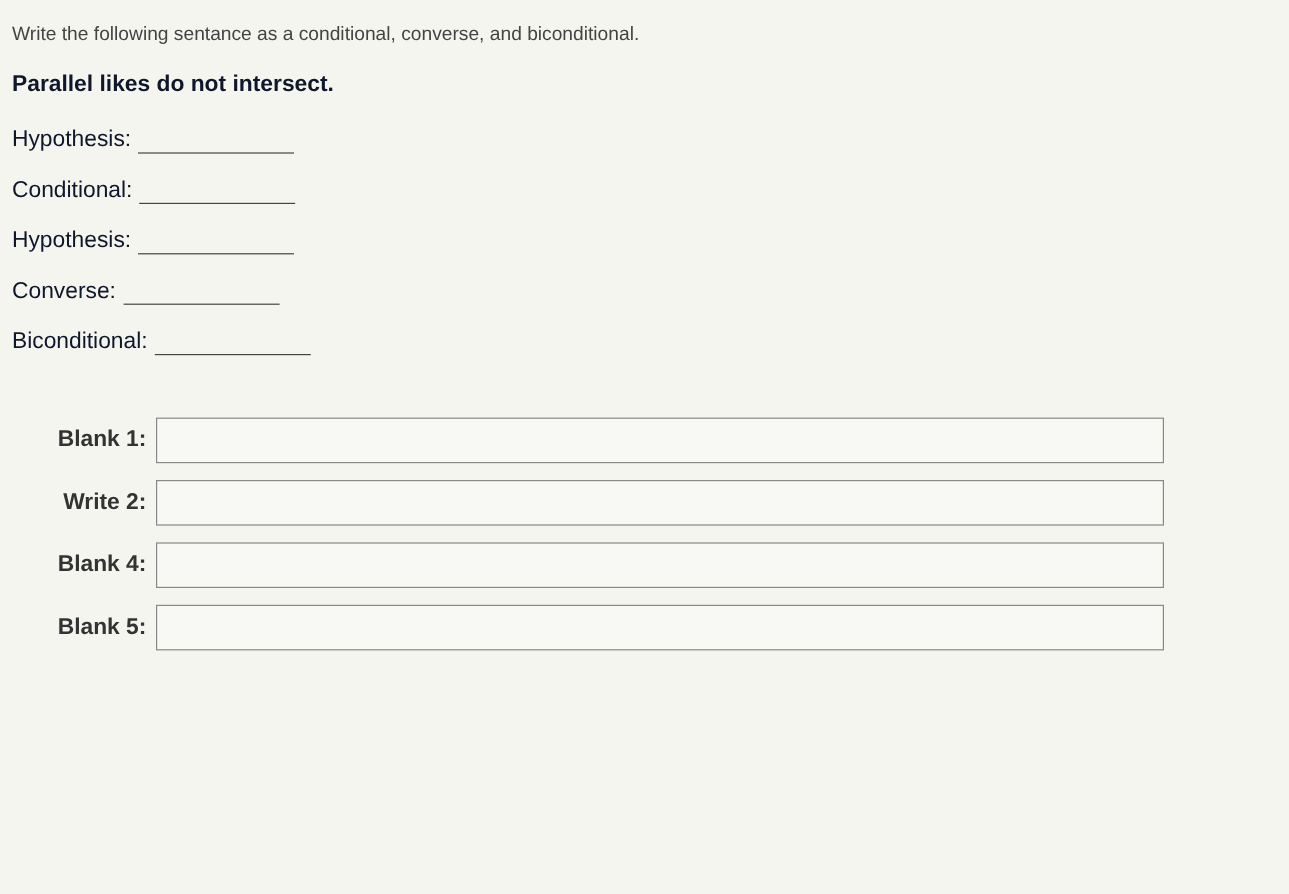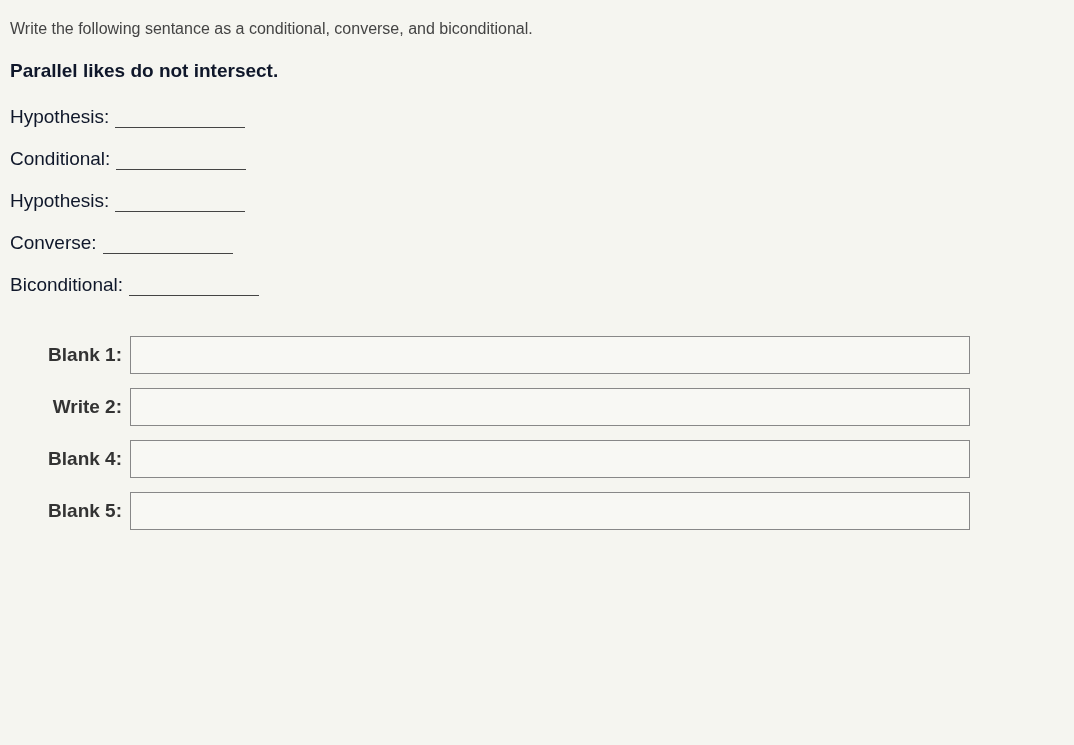--- a/index.html
+++ b/index.html
@@ -37,21 +37,21 @@
     .prompt-label {
       margin-right: 6px;
     }
     .underline {
       display: inline-block;
       border-bottom: 1.5px solid #444;
       width: 130px;
       height: 1em;
     }
     .blanks-section {
-      margin-top: 40px;
+      margin-top: 52px;
       padding-left: 30px;
     }
     .blank-row {
       display: flex;
       align-items: center;
       margin-bottom: 14px;
     }
     .blank-label {
       font-weight: bold;
       font-size: 19px;

